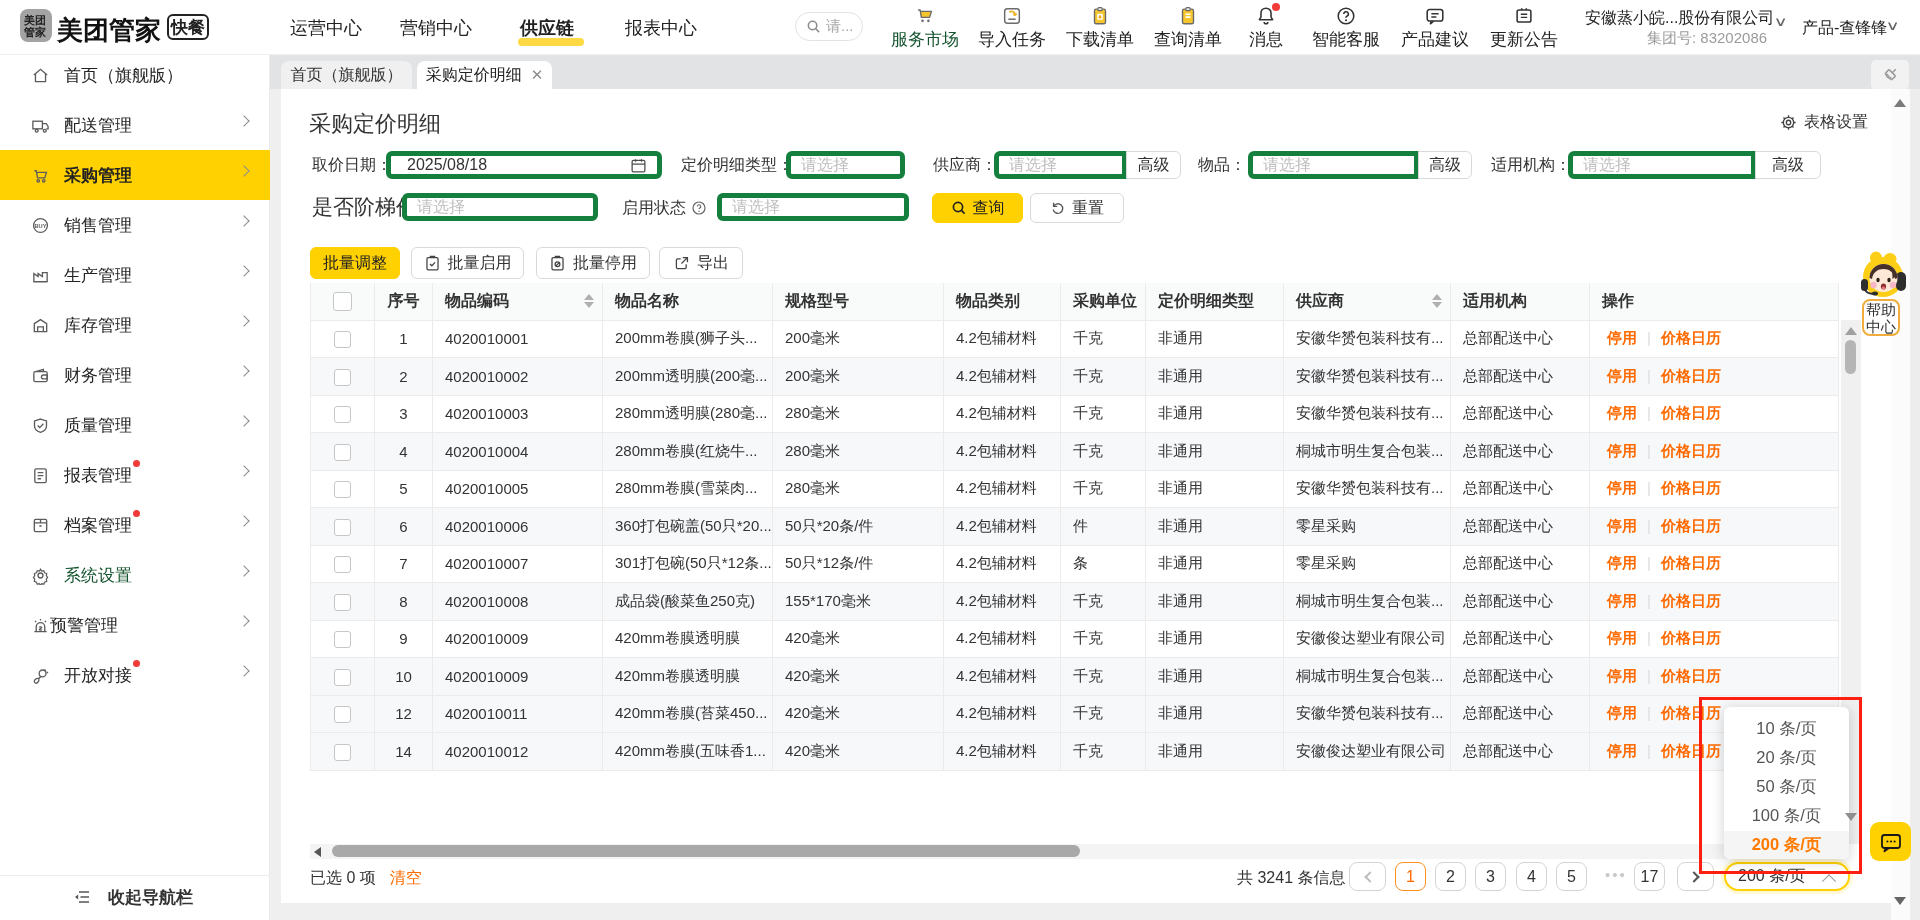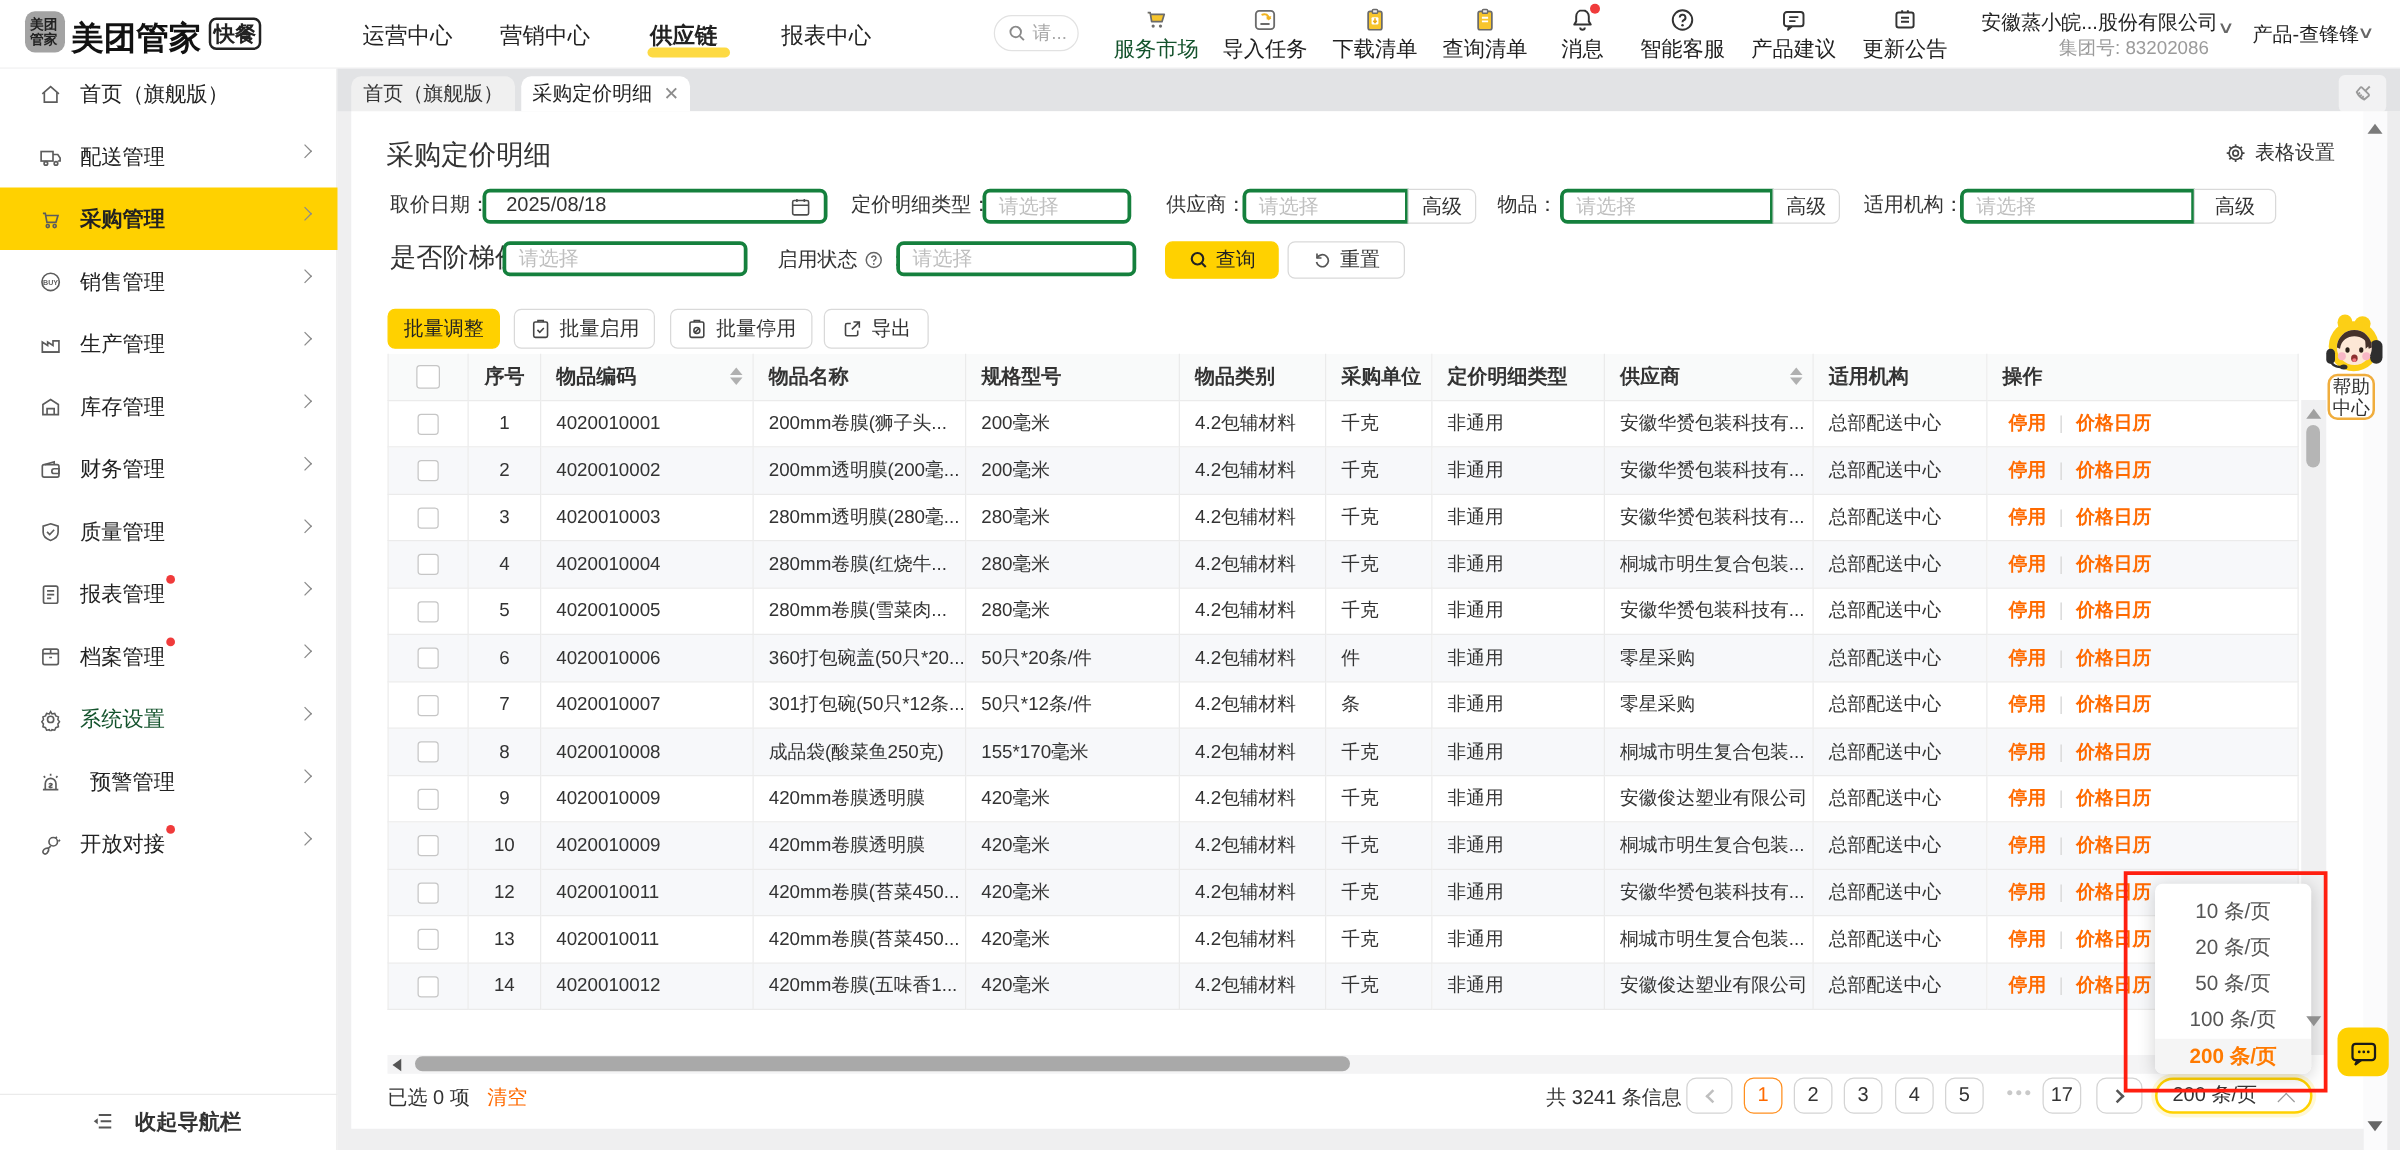--- a/index.html
+++ b/index.html
@@ -1,19 +1,19 @@
 <!DOCTYPE html>
 <html><head><meta charset="utf-8">
 <style>
 * { margin:0; padding:0; box-sizing:border-box; }
 html,body { width:1920px; height:920px; overflow:hidden; }
 body { font-family:"Liberation Sans", sans-serif; position:relative; background:#efeff0; color:#333; }
 .abs { position:absolute; }
 .flex { display:flex; align-items:center; }
-.input { background:#fff; border:3px solid #15803d; border-radius:6px; height:28px; display:flex; align-items:center; padding:0 10px; font-size:16px; }
+.input { background:#fff; border:5px solid #15803d; border-radius:6px; height:28px; display:flex; align-items:center; padding:0 10px; font-size:16px; }
 .ph { color:#bfbfbf; }
 .btn { background:#fff; border:1px solid #d9d9d9; border-radius:6px; height:28px; display:flex; align-items:center; justify-content:center; font-size:16px; color:#333; }
 .ybtn { background:#ffd100; border:1px solid #ffd100; border-radius:6px; height:28px; display:flex; align-items:center; justify-content:center; font-size:16px; color:#222; }
 .reddot { position:absolute; width:8px; height:8px; border-radius:50%; background:#f03b3b; }
 table.grid { border-collapse:collapse; table-layout:fixed; width:1528px; font-size:16px; }
 table.grid td { font-size:15px; }
 table.grid td, table.grid th { border:1px solid #ebebeb; padding:0 0 0 12px; text-align:left; white-space:nowrap; overflow:hidden; height:37.5px; font-weight:normal; }
 table.grid th { font-weight:bold; height:37px; border-top:none; background:#f9fafa; }
 table.grid tr.alt td { background:#f7f8fa; }
 table.grid td.c, table.grid th.c { text-align:center; padding:0; }
@@ -189,21 +189,21 @@
       </svg></div>
 <div style="margin-left:14px;font-size:17px;color:#14532d; position:relative;">系统设置</div>
 <div style="position:absolute;right:22px;top:17px;width:8px;height:8px;border-top:1.6px solid #8b8b8b;border-right:1.6px solid #8b8b8b;transform:rotate(45deg);"></div>
 </div>
 <div class="abs flex" style="left:0;top:600px;width:270px;height:50px;">
 <div style="margin-left:31px;width:19px;height:19px;"><svg width="19" height="19" viewBox="0 0 20 20" fill="none" stroke="#5c5c5c" stroke-width="1.4">
         <path d="M5.5 16.5v-5a4.5 4.5 0 0 1 9 0v5"></path>
         <path d="M3.5 16.5h13M10 3.2v1.6M4.2 5.2l1.2 1.2M15.8 5.2l-1.2 1.2"></path>
         <path d="M8.8 12.2c0-1 2.4-1 2.4 0s-2.4 1-2.4 2 2.4 1 2.4 0"></path>
       </svg></div>
-<div style="margin-left:22px;font-size:17px;color:#222; position:relative;">预警管理</div>
+<div style="margin-left:0;font-size:17px;color:#222; position:relative;">预警管理</div>
 <div style="position:absolute;right:22px;top:17px;width:8px;height:8px;border-top:1.6px solid #8b8b8b;border-right:1.6px solid #8b8b8b;transform:rotate(45deg);"></div>
 </div>
 <div class="abs flex" style="left:0;top:650px;width:270px;height:50px;">
 <div style="margin-left:31px;width:19px;height:19px;"><svg width="19" height="19" viewBox="0 0 20 20" fill="none" stroke="#5c5c5c" stroke-width="1.4">
         <circle cx="12.2" cy="7.8" r="3.6"></circle>
         <path d="M9.6 10.4L7.8 12.2M14.8 2.6l-1.3 1.3M17.4 5.2l-1.3 1.3M7.8 12.2c-1.5-0.3-3 0.2-3.9 1.1-1 1-1.2 2.4-.4 3.2.8.8 2.2.6 3.2-.4.9-.9 1.4-2.4 1.1-3.9z" transform="translate(0.5,1)"></path>
       </svg></div>
 <div style="margin-left:14px;font-size:17px;color:#222; position:relative;">开放对接<span class="reddot" style="right:-8px;top:-4px;width:7px;height:7px;"></span></div>
 <div style="position:absolute;right:22px;top:17px;width:8px;height:8px;border-top:1.6px solid #8b8b8b;border-right:1.6px solid #8b8b8b;transform:rotate(45deg);"></div>
 </div>
@@ -485,33 +485,20 @@
         <td>4020010011</td>
         <td>420mm卷膜(苔菜450...</td>
         <td>420毫米</td>
         <td>4.2包辅材料</td>
         <td>千克</td>
         <td>非通用</td>
         <td>安徽华赟包装科技有...</td>
         <td>总部配送中心</td>
         <td style="padding-left:17px;"><span class="olink">停用</span><span style="color:#dcdcdc;margin:0 10px;">|</span><span class="olink">价格日历</span></td>
       </tr>
-      <tr>
-        <td class="c"><span class="cb"></span></td>
-        <td class="c">13</td>
-        <td>4020010011</td>
-        <td>420mm卷膜(苔菜450...</td>
-        <td>420毫米</td>
-        <td>4.2包辅材料</td>
-        <td>千克</td>
-        <td>非通用</td>
-        <td>桐城市明生复合包装...</td>
-        <td>总部配送中心</td>
-        <td style="padding-left:17px;"><span class="olink">停用</span><span style="color:#dcdcdc;margin:0 10px;">|</span><span class="olink">价格日历</span></td>
-      </tr>
       <tr class="alt">
         <td class="c"><span class="cb"></span></td>
         <td class="c">14</td>
         <td>4020010012</td>
         <td>420mm卷膜(五味香1...</td>
         <td>420毫米</td>
         <td>4.2包辅材料</td>
         <td>千克</td>
         <td>非通用</td>
         <td>安徽俊达塑业有限公司</td>

